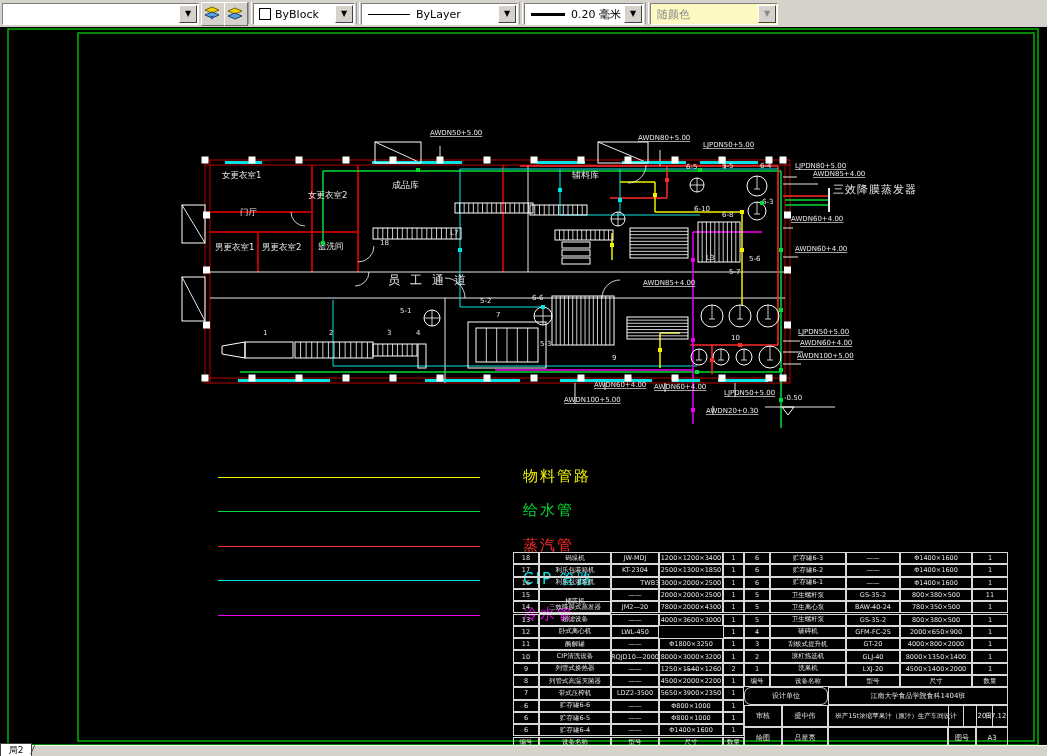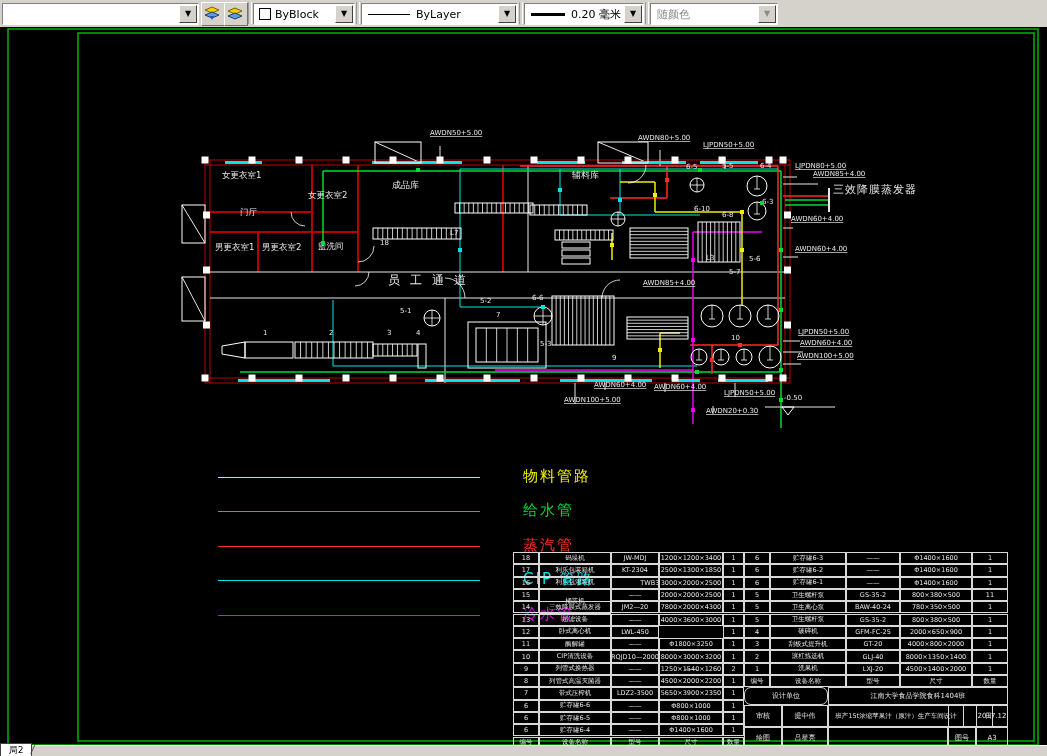--- a/index.html
+++ b/index.html
@@ -9,21 +9,21 @@
   #toolbar{position:absolute;left:0;top:0;width:1047px;height:27px;
            background:#d5d2cb;border-bottom:1px solid #8a8a8a;}
   .combo{position:absolute;top:3px;height:20px;background:#fff;
          border-top:1px solid #808080;border-left:1px solid #808080;
          border-bottom:1px solid #fff;border-right:1px solid #fff;
          display:flex;align-items:center;font-size:11px;color:#000;
          font-family:"DejaVu Sans",sans-serif;}
   .combo .arrowbtn{position:absolute;right:1px;top:1px;width:16px;height:16px;
          background:#d5d2cb;border:1px solid;border-color:#fff #404040 #404040 #fff;
          font-size:8px;line-height:15px;text-align:center;color:#000;}
-  .combo.disabled{background:#ffffff;color:#8b8b8b;}
+  .combo.disabled{background:#fef9c3;color:#8b8b8b;}
   .toolbtn{position:absolute;top:2px;width:22px;height:22px;background:#d5d2cb;
          border:1px solid;border-color:#fff #707070 #707070 #fff;}
   .sep{position:absolute;top:2px;width:2px;height:22px;
        border-left:1px solid #9a9a9a;border-right:1px solid #fff;}
   .swatch{width:10px;height:10px;border:1px solid #000;background:#fff;
           margin:0 4px 0 5px;}
   .ltline{width:42px;height:0;border-top:1px solid #000;margin:0 6px 0 6px;}
   .lwline{width:34px;height:3px;background:#000;margin:0 6px 0 6px;}
   
   #canvas{position:absolute;left:0;top:27px;width:1047px;height:718px;background:#000;}

